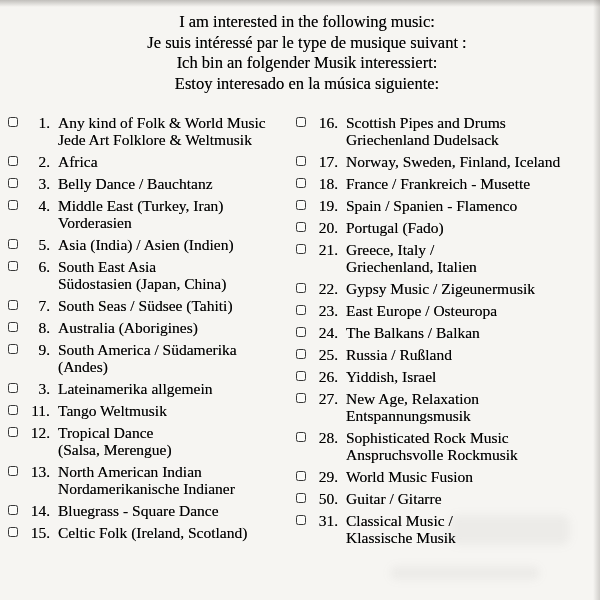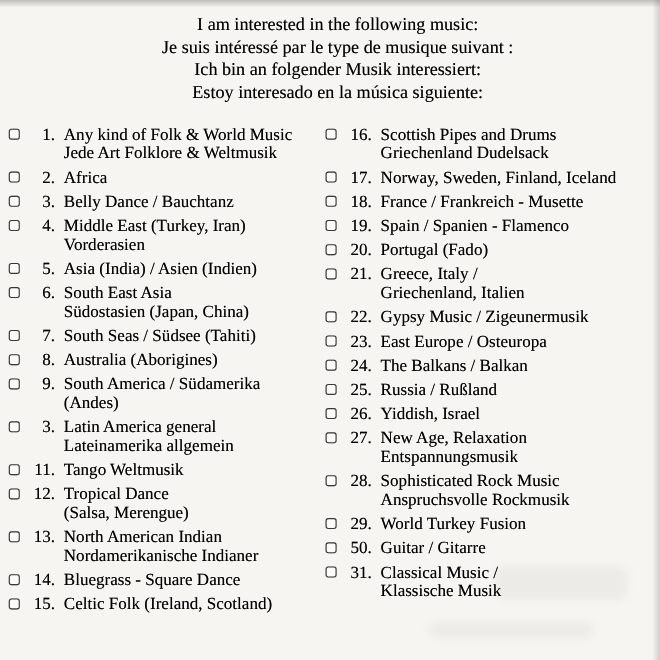--- a/index.html
+++ b/index.html
@@ -144,21 +144,20 @@
         <span class="num">9.</span>
         <span class="txt">
           <span>South America / Südamerika</span>
           <span>(Andes)</span>
         </span>
       </div>
       <div class="item">
         <span class="cb"></span>
         <span class="num">3.</span>
         <span class="txt">
-          <span>Latin America general</span>
           <span>Lateinamerika allgemein</span>
         </span>
       </div>
       <div class="item">
         <span class="cb"></span>
         <span class="num">11.</span>
         <span class="txt">
           <span>Tango Weltmusik</span>
         </span>
       </div>
@@ -286,21 +285,21 @@
         <span class="num">28.</span>
         <span class="txt">
           <span>Sophisticated Rock Music</span>
           <span>Anspruchsvolle Rockmusik</span>
         </span>
       </div>
       <div class="item">
         <span class="cb"></span>
         <span class="num">29.</span>
         <span class="txt">
-          <span>World Turkey Fusion</span>
+          <span>World Music Fusion</span>
         </span>
       </div>
       <div class="item">
         <span class="cb"></span>
         <span class="num">50.</span>
         <span class="txt">
           <span>Guitar / Gitarre</span>
         </span>
       </div>
       <div class="item">

